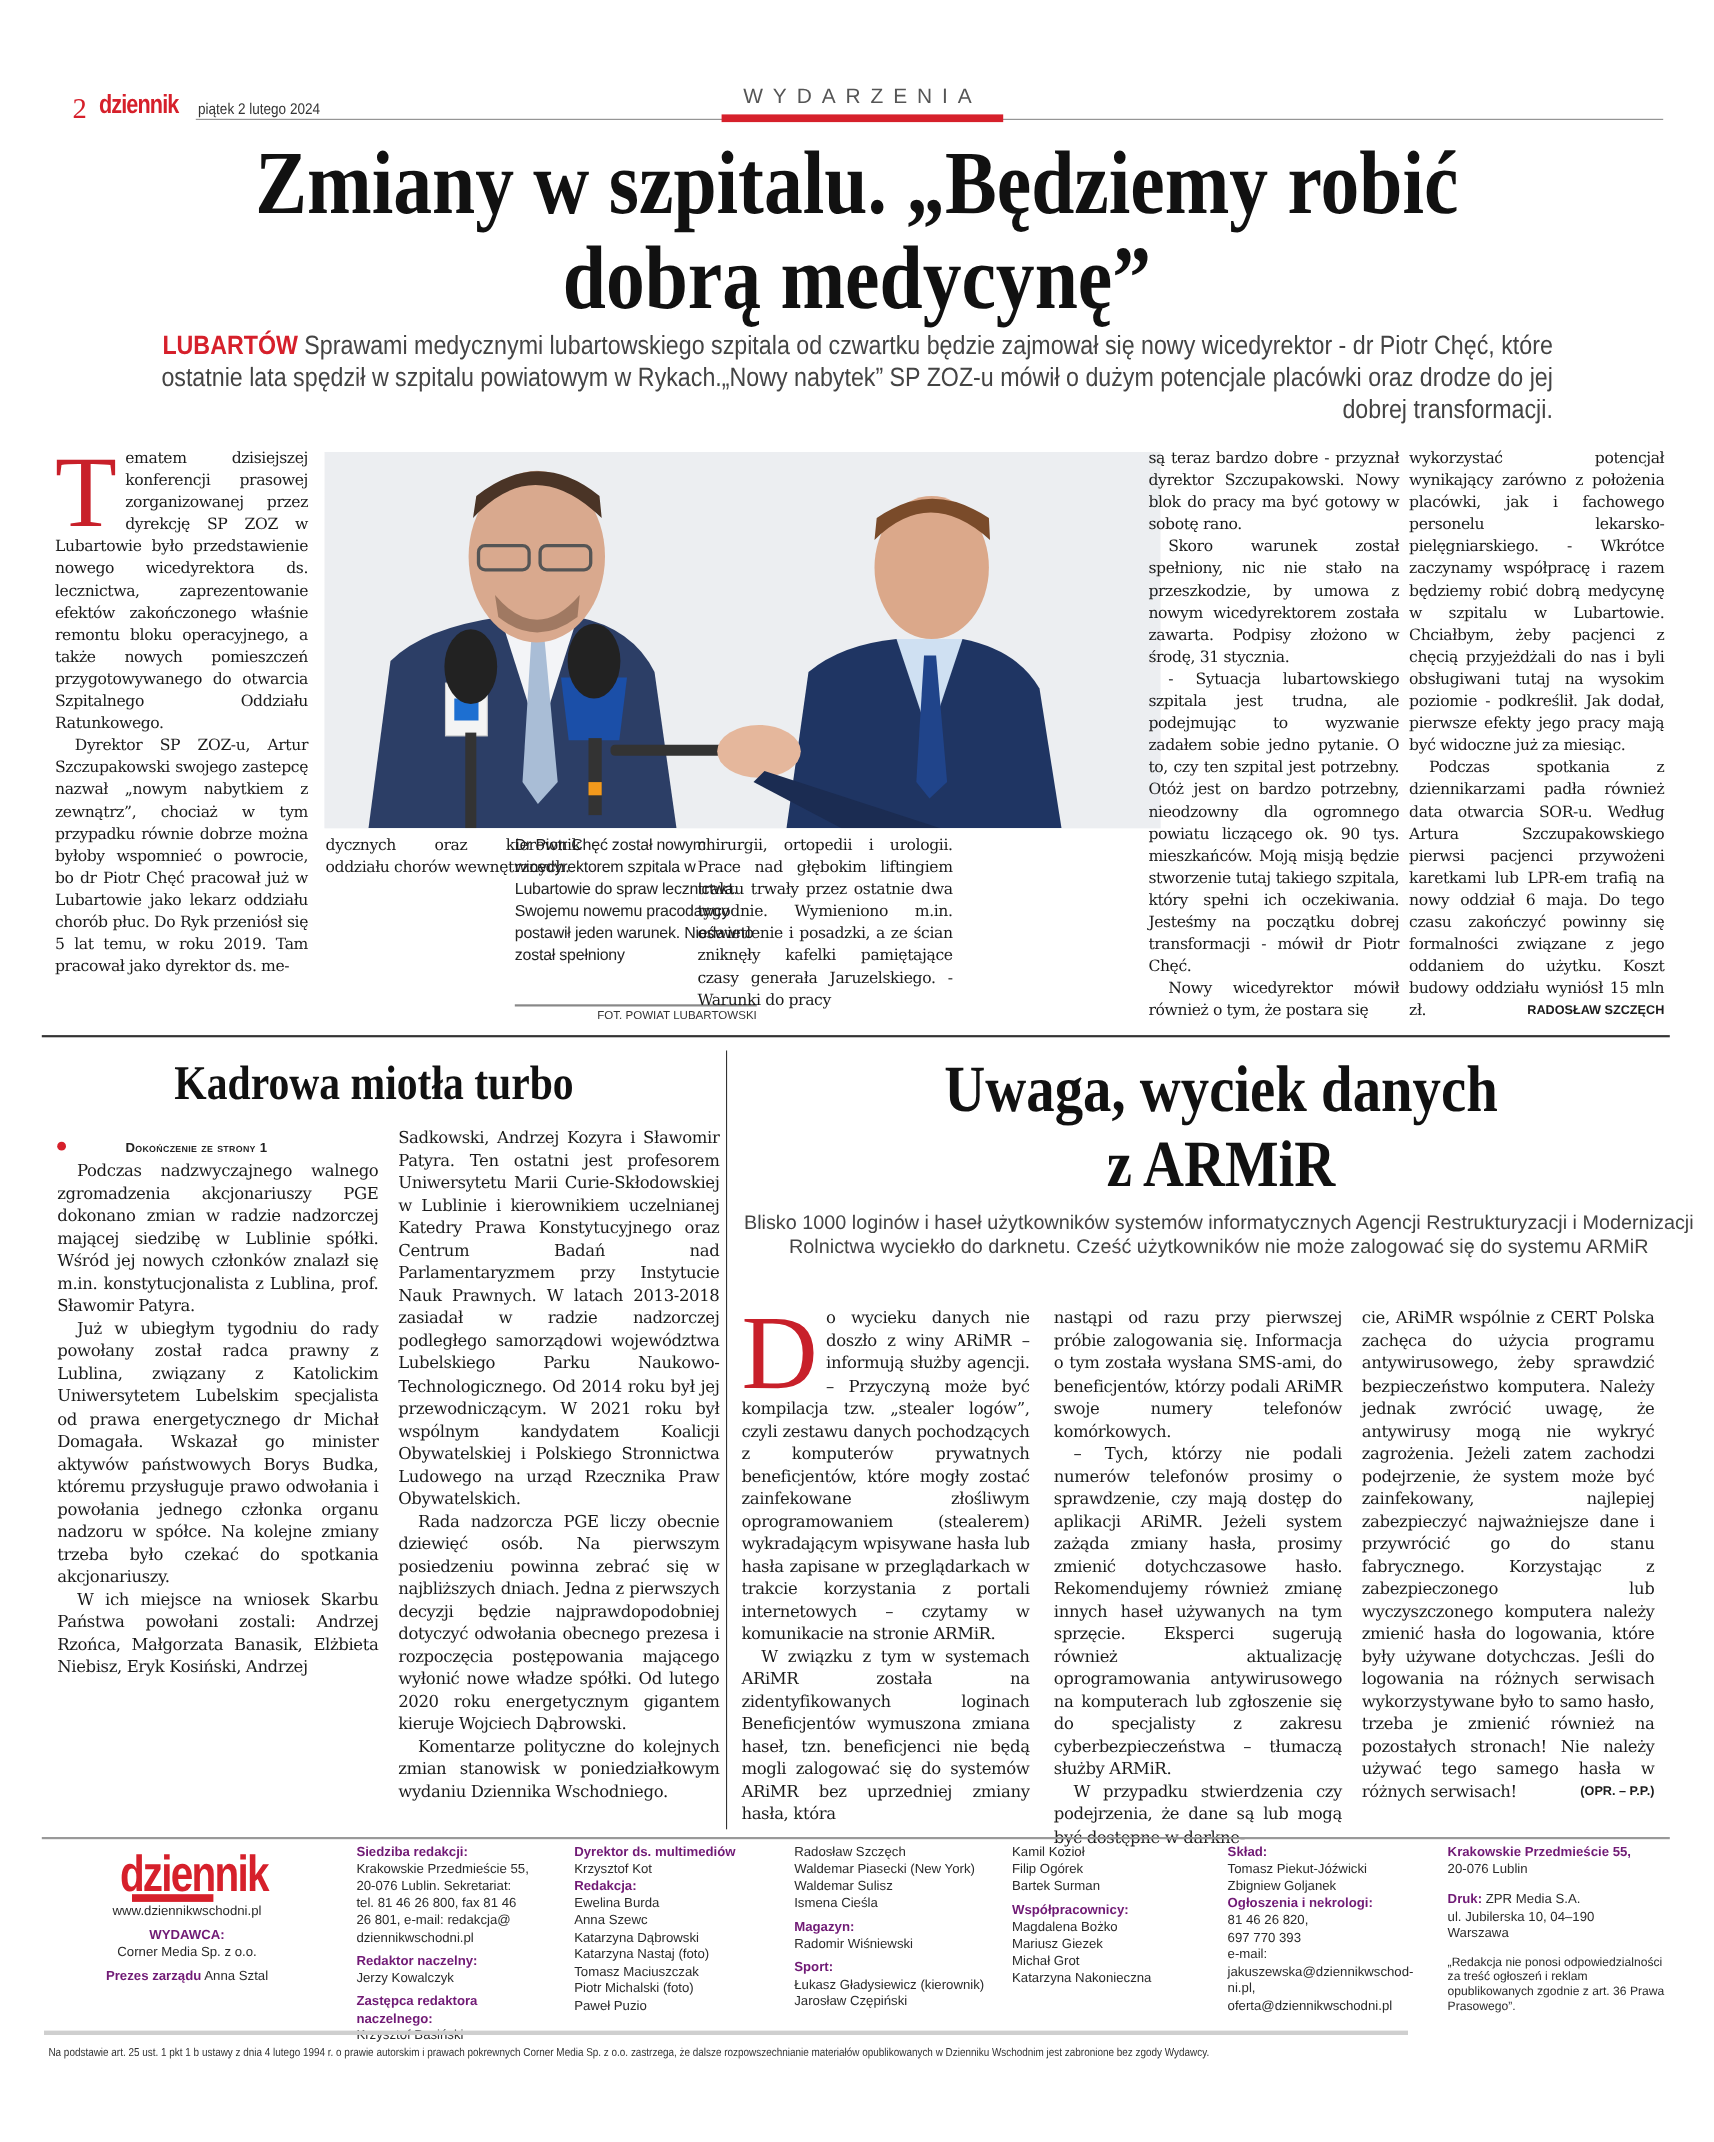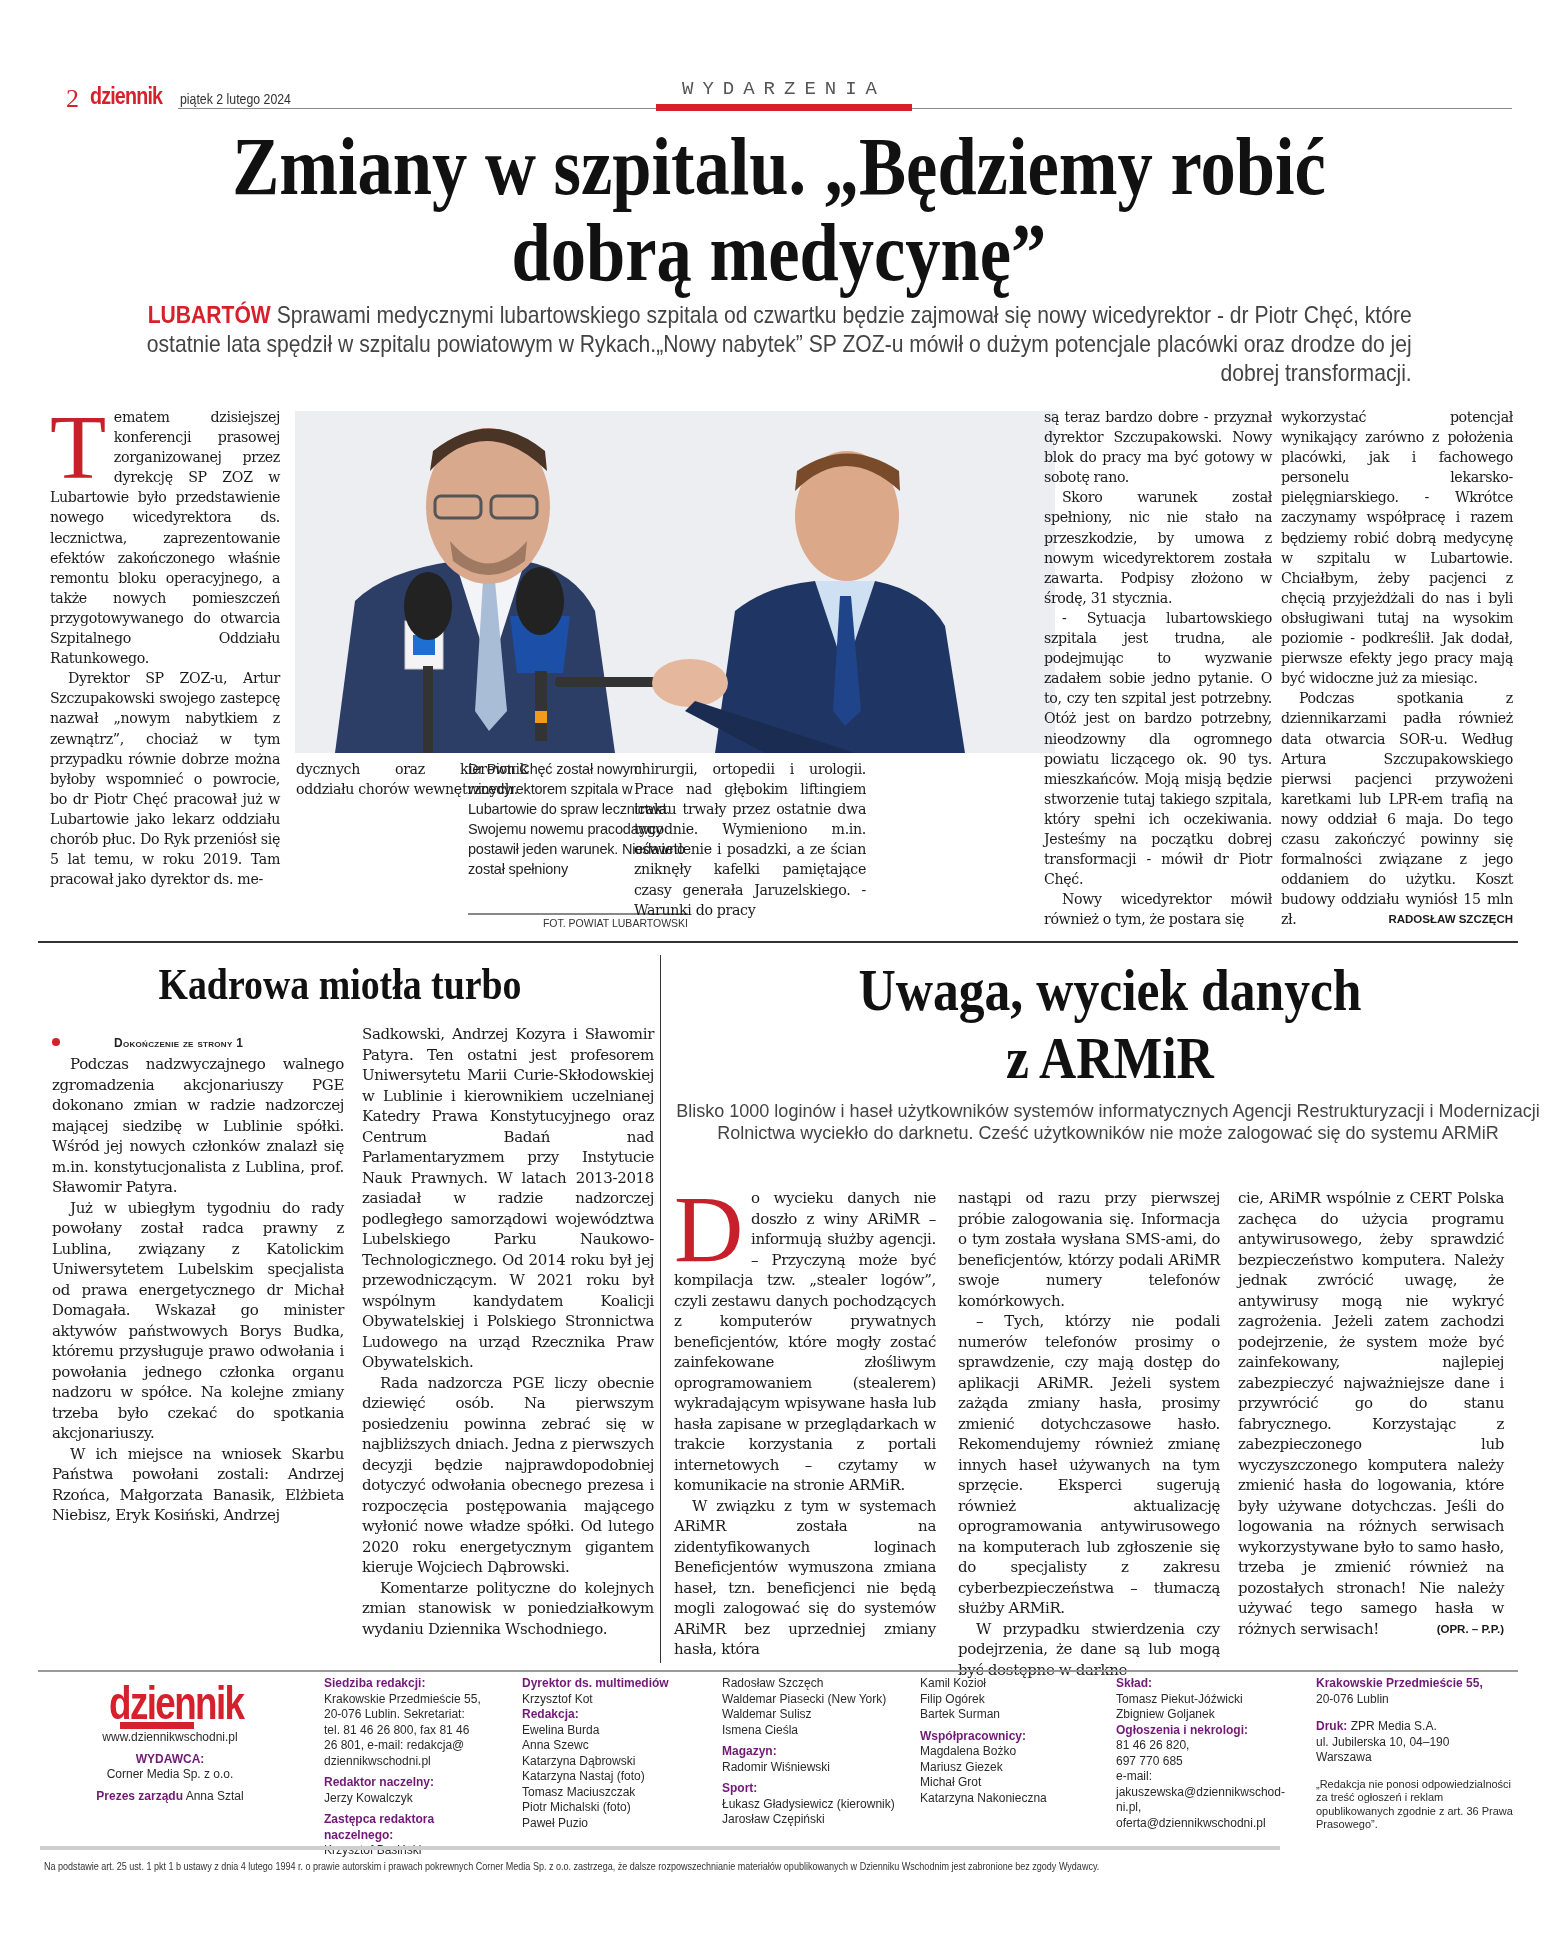--- a/index.html
+++ b/index.html
@@ -6,21 +6,21 @@
   html, body { width: 1558px; height: 1947px; background: #ffffff; overflow: hidden; }
   body { position: relative; font-family: "DejaVu Serif", serif; color: #1a1a1a; }
 
   .abs { position: absolute; }
 
   
   .hdr-pagenum { left: 66px; top: 86px; font-family: "Liberation Serif", serif; font-size: 26px; color: #d6202b; line-height: 1; }
   .hdr-logo { left: 90px; top: 84px; font-family: "Liberation Sans", sans-serif; font-weight: bold; font-size: 24px; color: #d6202b; letter-spacing: -1px; transform: scaleX(0.82); transform-origin: left; line-height: 1; }
   .hdr-date { left: 180px; top: 91px; font-family: "Liberation Sans", sans-serif; font-size: 14px; color: #333; transform: scaleX(0.88); transform-origin: left; }
   .hdr-rule { left: 178px; top: 108px; width: 1334px; height: 1px; background: #8a8a8a; }
-  .hdr-section { left: 656px; top: 78px; width: 256px; text-align: center; font-family: Liberation Mono, monospace; font-size: 19px; letter-spacing: 9px; color: #555; }
+  .hdr-section { left: 656px; top: 78px; width: 256px; text-align: center; font-family: Liberation Sans, sans-serif; font-size: 19px; letter-spacing: 9px; color: #555; }
   .hdr-section-bar { left: 656px; top: 104px; width: 256px; height: 7px; background: #d6202b; }
 
   
   .headline { font-family: "Liberation Serif", serif; font-weight: bold; color: #111; text-align: center; transform: scaleX(0.86); transform-origin: center; }
   .h-main { left: 40px; top: 124px; width: 1478px; font-size: 82px; line-height: 86px; }
   .lead { left: 60px; top: 300px; width: 1438px; text-align: right; font-family: "Liberation Sans", sans-serif; font-size: 24px; line-height: 29px; color: #444; }
   .lead .kicker { color: #d6202b; font-weight: bold; }
   .lead-inner { display: inline-block; transform: scaleX(0.88); transform-origin: center; }
 
   
@@ -236,21 +236,21 @@
   <div>Michał Grot</div>
   <div>Katarzyna Nakonieczna</div>
 </div>
 
 <div class="abs foot" style="left:1116px; top:1676px; width:176px;">
   <div><b>Skład:</b></div>
   <div>Tomasz Piekut-Jóźwicki</div>
   <div>Zbigniew Goljanek</div>
   <div><b>Ogłoszenia i nekrologi:</b></div>
   <div>81 46 26 820,</div>
-  <div>697 770 685</div>
+  <div>697 770 393</div>
   <div>e-mail:</div>
   <div>jakuszewska@dziennikwschod-</div>
   <div>ni.pl,</div>
   <div>oferta@dziennikwschodni.pl</div>
 </div>
 
 <div class="abs foot" style="left:1316px; top:1676px; width:200px;">
   <div><b>Krakowskie Przedmieście 55,</b></div>
   <div>20-076 Lublin</div>
   <div class="gap"></div>

